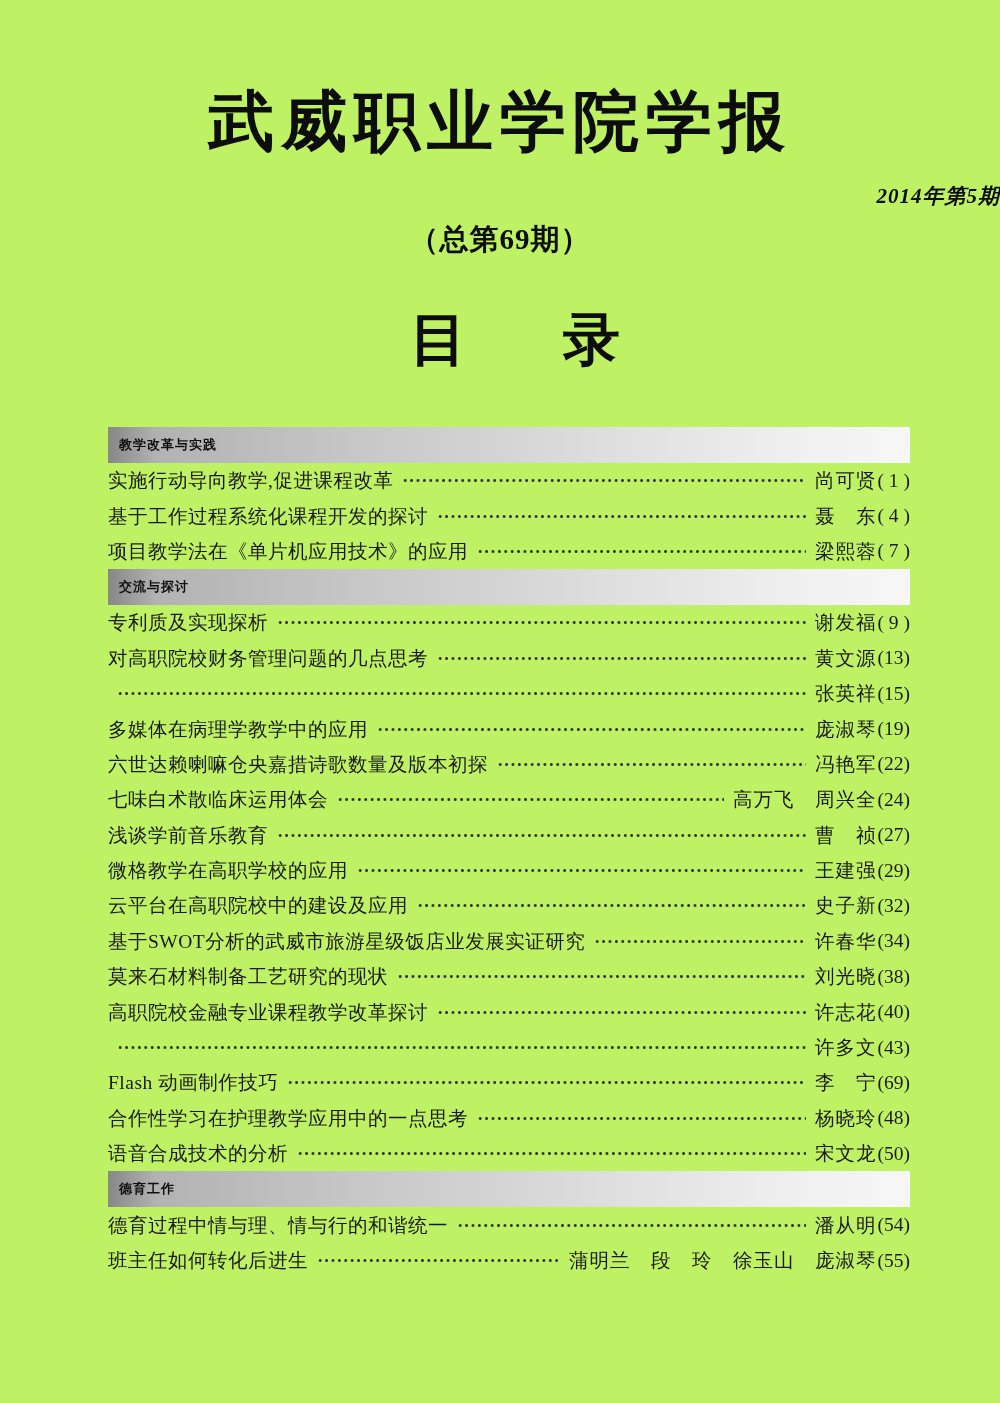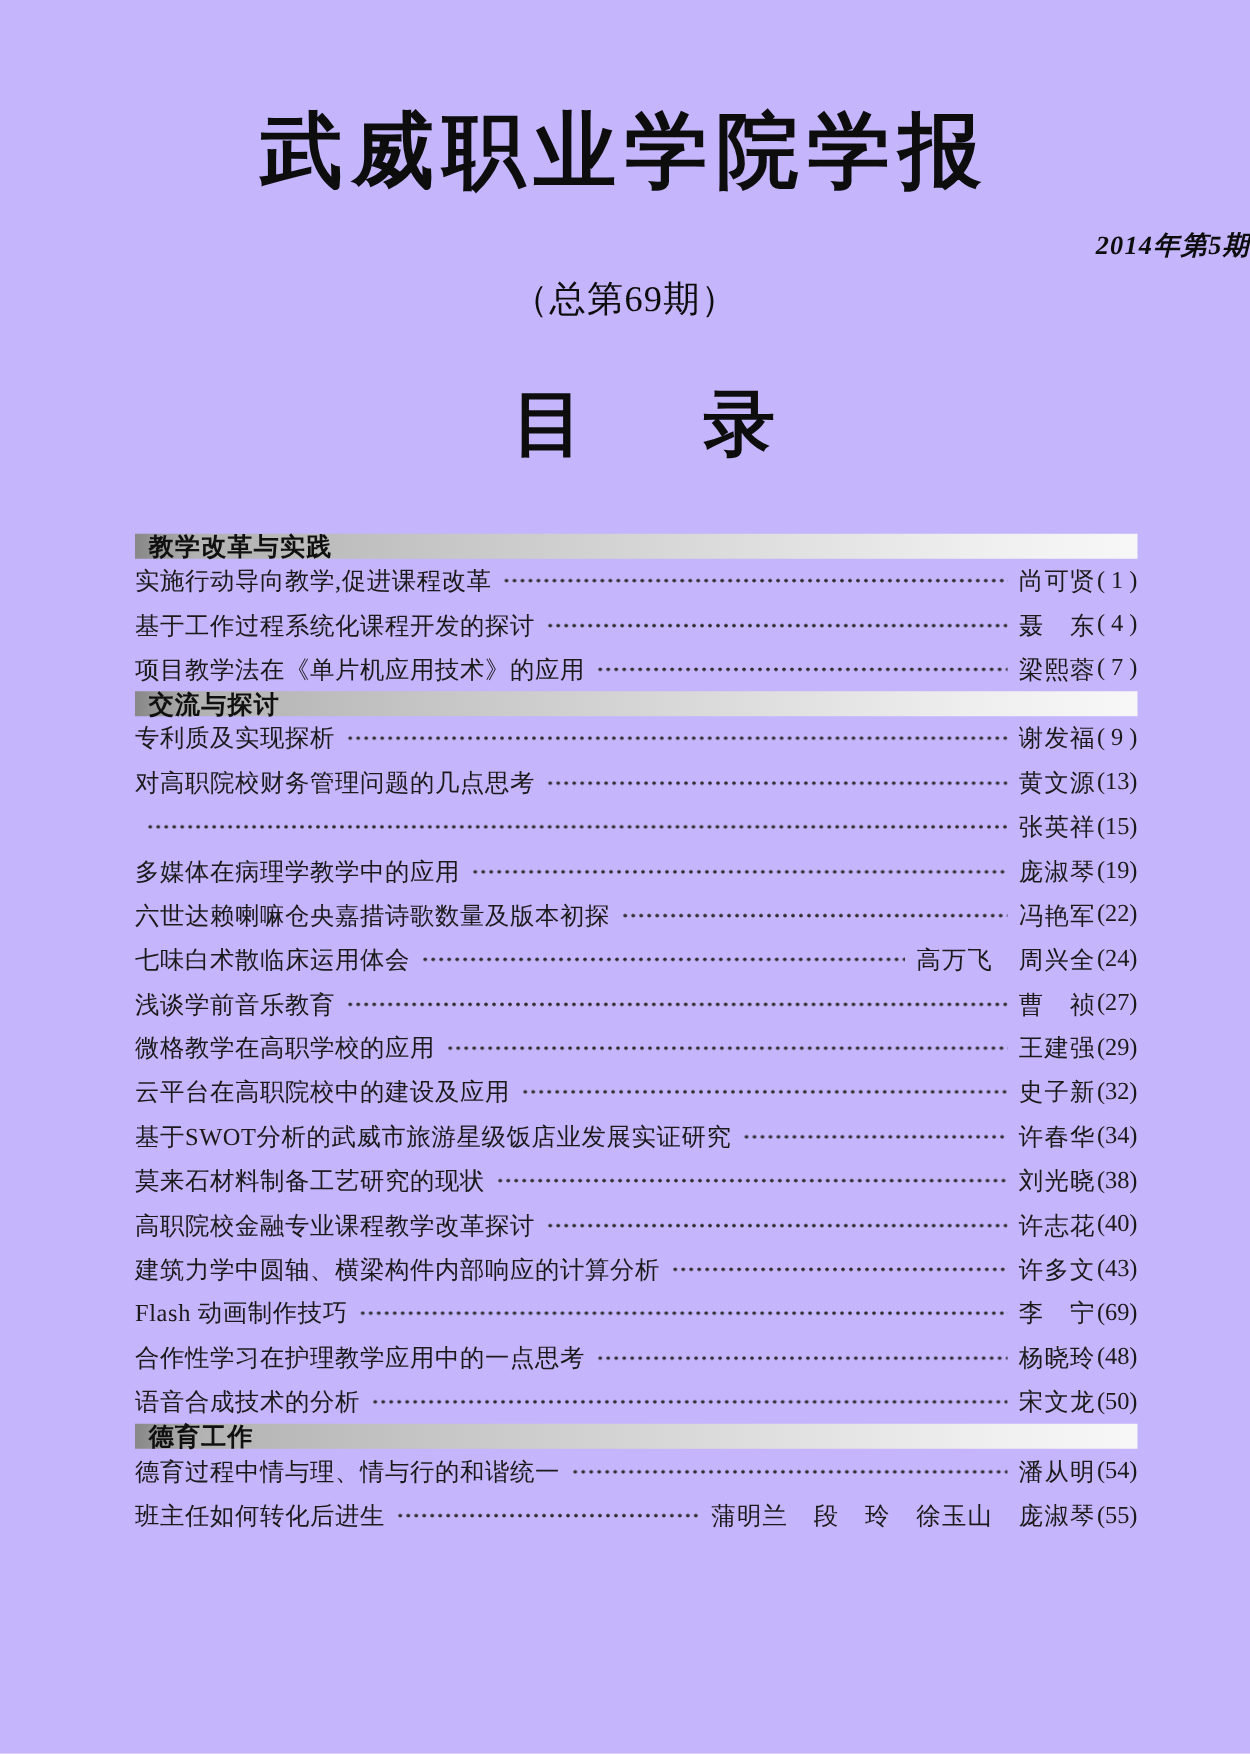--- a/index.html
+++ b/index.html
@@ -4,21 +4,21 @@
 <style>
   html, body {
     margin: 0;
     padding: 0;
     background: #ffffff;
   }
   .page {
     position: relative;
     width: 1000px;
     height: 1403px;
-    background: #c4b5fd;
+    background: #bef264;
     color: #161616;
     font-family: "Liberation Serif", "DejaVu Serif", serif;
     overflow: hidden;
   }
   
   .journal-title {
     position: absolute;
     top: 86px;
     left: 0;
     width: 100%;
@@ -43,21 +43,21 @@
     color: #0d0d0d;
     font-style: italic;
   }
   .cumulative-line {
     position: absolute;
     top: 220px;
     left: 0;
     width: 100%;
     text-align: center;
     font-size: 29px;
-    font-weight: 400;
+    font-weight: 700;
     letter-spacing: 1px;
     color: #0d0d0d;
   }
   .toc-title {
     position: absolute;
     top: 292px;
     left: 0;
     width: 100%;
     margin: 15px;
     text-align: center;
@@ -72,31 +72,31 @@
     width: 96px;
   }
   
   .toc {
     position: absolute;
     top: 427px;
     left: 108px;
     width: 802px;
   }
   .section-bar {
-    height: 20px;
+    height: 36px;
     display: flex;
     align-items: center;
     box-sizing: border-box;
     padding-left: 11px;
     background: linear-gradient(to right,
       #878787 0%, #b2b2b2 6%, #c6c6c6 30%,
       #dedede 62%, #efefef 85%, #f7f7f7 100%);
     font-family: "Liberation Sans", "DejaVu Sans", sans-serif;
     font-weight: 700;
-    font-size: 20px;
+    font-size: 13px;
     letter-spacing: 1px;
     color: #101010;
   }
   .toc-row {
     height: 35.4px;
     display: flex;
     align-items: center;
     font-size: 19.5px;
     color: #1a1a1a;
   }
@@ -251,21 +251,20 @@
   </div>
 
   <div class="toc-row">
     <span class="row-title">高职院校金融专业课程教学改革探讨</span>
     <span class="leader"></span>
     <span class="row-authors">许志花</span>
     <span class="row-page">(40)</span>
   </div>
 
   <div class="toc-row">
-    <span class="row-title">建筑力学中圆轴、横梁构件内部响应的计算分析</span>
     <span class="leader"></span>
     <span class="row-authors">许多文</span>
     <span class="row-page">(43)</span>
   </div>
 
   <div class="toc-row">
     <span class="row-title">Flash 动画制作技巧</span>
     <span class="leader"></span>
     <span class="row-authors">李　宁</span>
     <span class="row-page">(69)</span>

